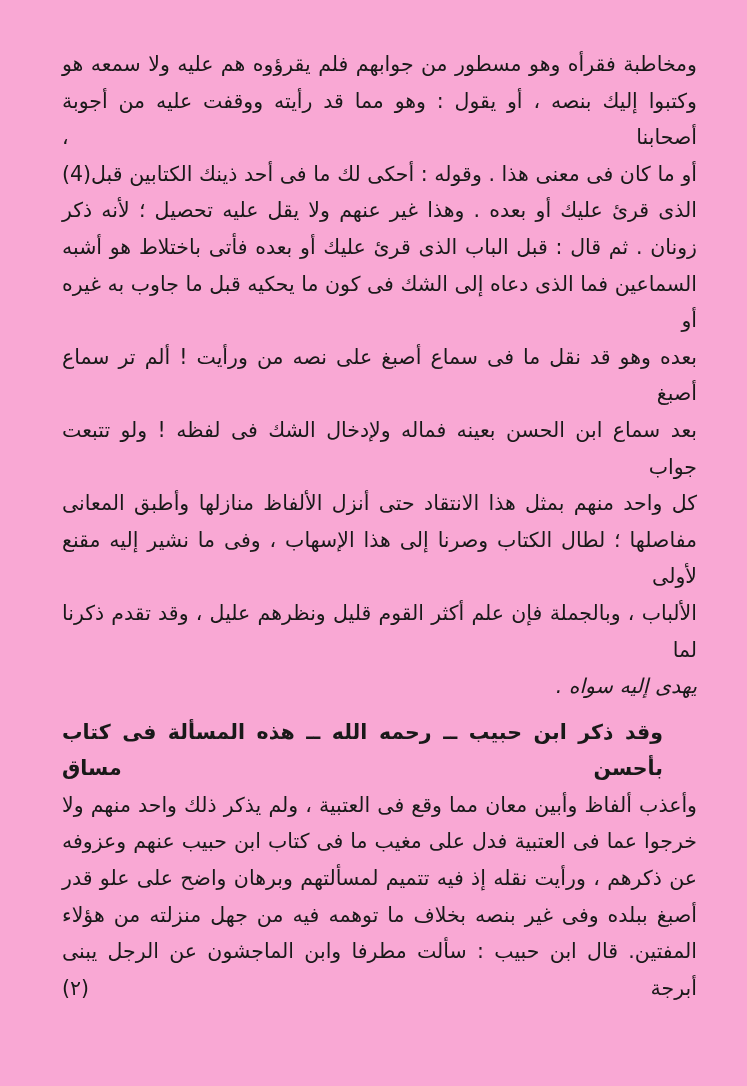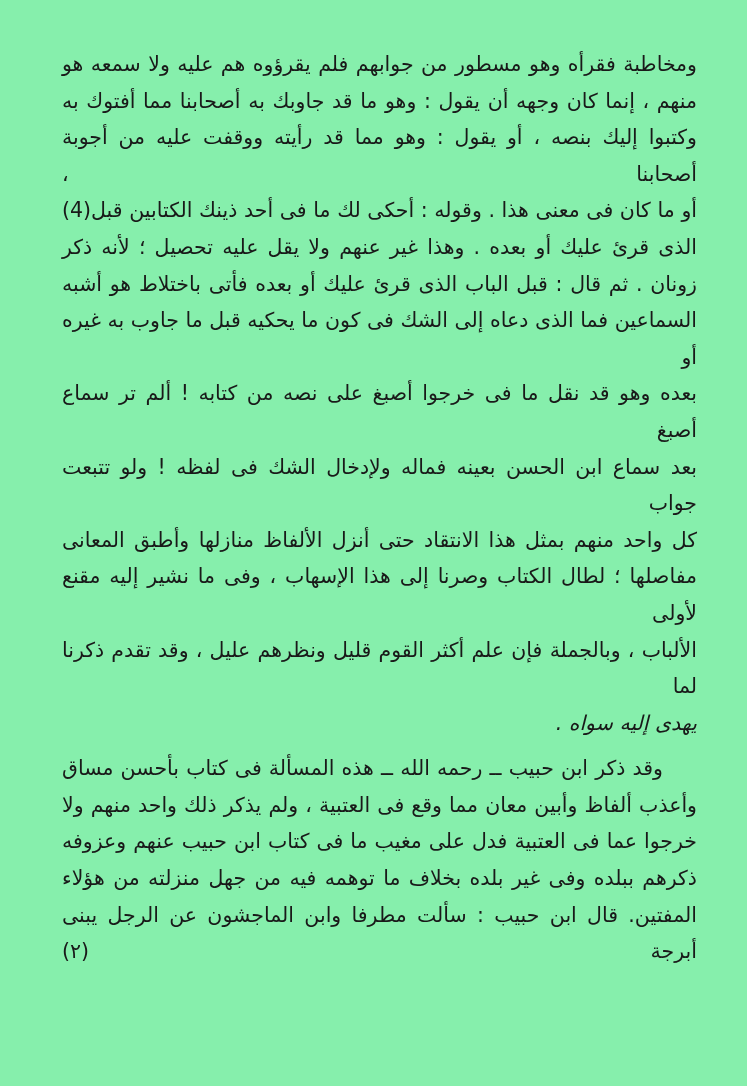--- a/index.html
+++ b/index.html
@@ -12,21 +12,21 @@
     height: 1086px;
     position: relative;
     font-family: "DejaVu Sans", sans-serif;
     color: #191919;
     overflow: hidden;
   }
   .page {
     box-sizing: border-box;
     width: 747px;
     height: 1086px;
-    background: #86efac;
+    background: #f9a8d4;
     padding: 46px 50px 0 62px;
     direction: rtl;
   }
   .body-text {
     direction: rtl;
   }
   .line {
     font-size: 20.5px;
     line-height: 36.6px;
     text-align: justify;
@@ -36,49 +36,50 @@
   }
   .line.last-of-para {
     text-align-last: right;
     font-style: italic;
   }
   .para-2 {
     margin-top: 9px;
   }
   .para-2 .line.first-of-para {
     padding-right: 34px;
+    font-weight: bold;
   }
 </style>
 </head>
 <body>
 
 <div class="page">
 
   <div class="body-text">
 
     <div>
       <div class="line">ومخاطبة فقرأه وهو مسطور من جوابهم فلم يقرؤوه هم عليه ولا سمعه هو</div>
-      <div class="line">منهم ، إنما كان وجهه أن يقول : وهو ما قد جاوبك به أصحابنا مما أفتوك به</div>
       <div class="line">وكتبوا إليك بنصه ، أو يقول : وهو مما قد رأيته ووقفت عليه من أجوبة أصحابنا ،</div>
       <div class="line">أو ما كان فى معنى هذا . وقوله : أحكى لك ما فى أحد ذينك الكتابين قبل(4)</div>
       <div class="line">الذى قرئ عليك أو بعده . وهذا غير عنهم ولا يقل عليه تحصيل ؛ لأنه ذكر</div>
       <div class="line">زونان . ثم قال : قبل الباب الذى قرئ عليك أو بعده فأتى باختلاط هو أشبه</div>
       <div class="line">السماعين فما الذى دعاه إلى الشك فى كون ما يحكيه قبل ما جاوب به غيره أو</div>
-      <div class="line">بعده وهو قد نقل ما فى خرجوا أصبغ على نصه من كتابه ! ألم تر سماع أصبغ</div>
+      <div class="line">بعده وهو قد نقل ما فى سماع أصبغ على نصه من ورأيت ! ألم تر سماع أصبغ</div>
       <div class="line">بعد سماع ابن الحسن بعينه فماله ولإدخال الشك فى لفظه ! ولو تتبعت جواب</div>
       <div class="line">كل واحد منهم بمثل هذا الانتقاد حتى أنزل الألفاظ منازلها وأطبق المعانى</div>
       <div class="line">مفاصلها ؛ لطال الكتاب وصرنا إلى هذا الإسهاب ، وفى ما نشير إليه مقنع لأولى</div>
       <div class="line">الألباب ، وبالجملة فإن علم أكثر القوم قليل ونظرهم عليل ، وقد تقدم ذكرنا لما</div>
       <div class="line last-of-para">يهدى إليه سواه .</div>
     </div>
 
     <div class="para-2">
       <div class="line first-of-para">وقد ذكر ابن حبيب ــ رحمه الله ــ هذه المسألة فى كتاب بأحسن مساق</div>
       <div class="line">وأعذب ألفاظ وأبين معان مما وقع فى العتبية ، ولم يذكر ذلك واحد منهم ولا</div>
       <div class="line">خرجوا عما فى العتبية فدل على مغيب ما فى كتاب ابن حبيب عنهم وعزوفه</div>
-      <div class="line">ذكرهم ببلده وفى غير بلده بخلاف ما توهمه فيه من جهل منزلته من هؤلاء</div>
+      <div class="line">عن ذكرهم ، ورأيت نقله إذ فيه تتميم لمسألتهم وبرهان واضح على علو قدر</div>
+      <div class="line">أصبغ ببلده وفى غير بنصه بخلاف ما توهمه فيه من جهل منزلته من هؤلاء</div>
       <div class="line">المفتين. قال ابن حبيب : سألت مطرفا وابن الماجشون عن الرجل يبنى أبرجة (٢)</div>
 
     </div>
 
   </div>
 
 </div>
 
 </body></html>

